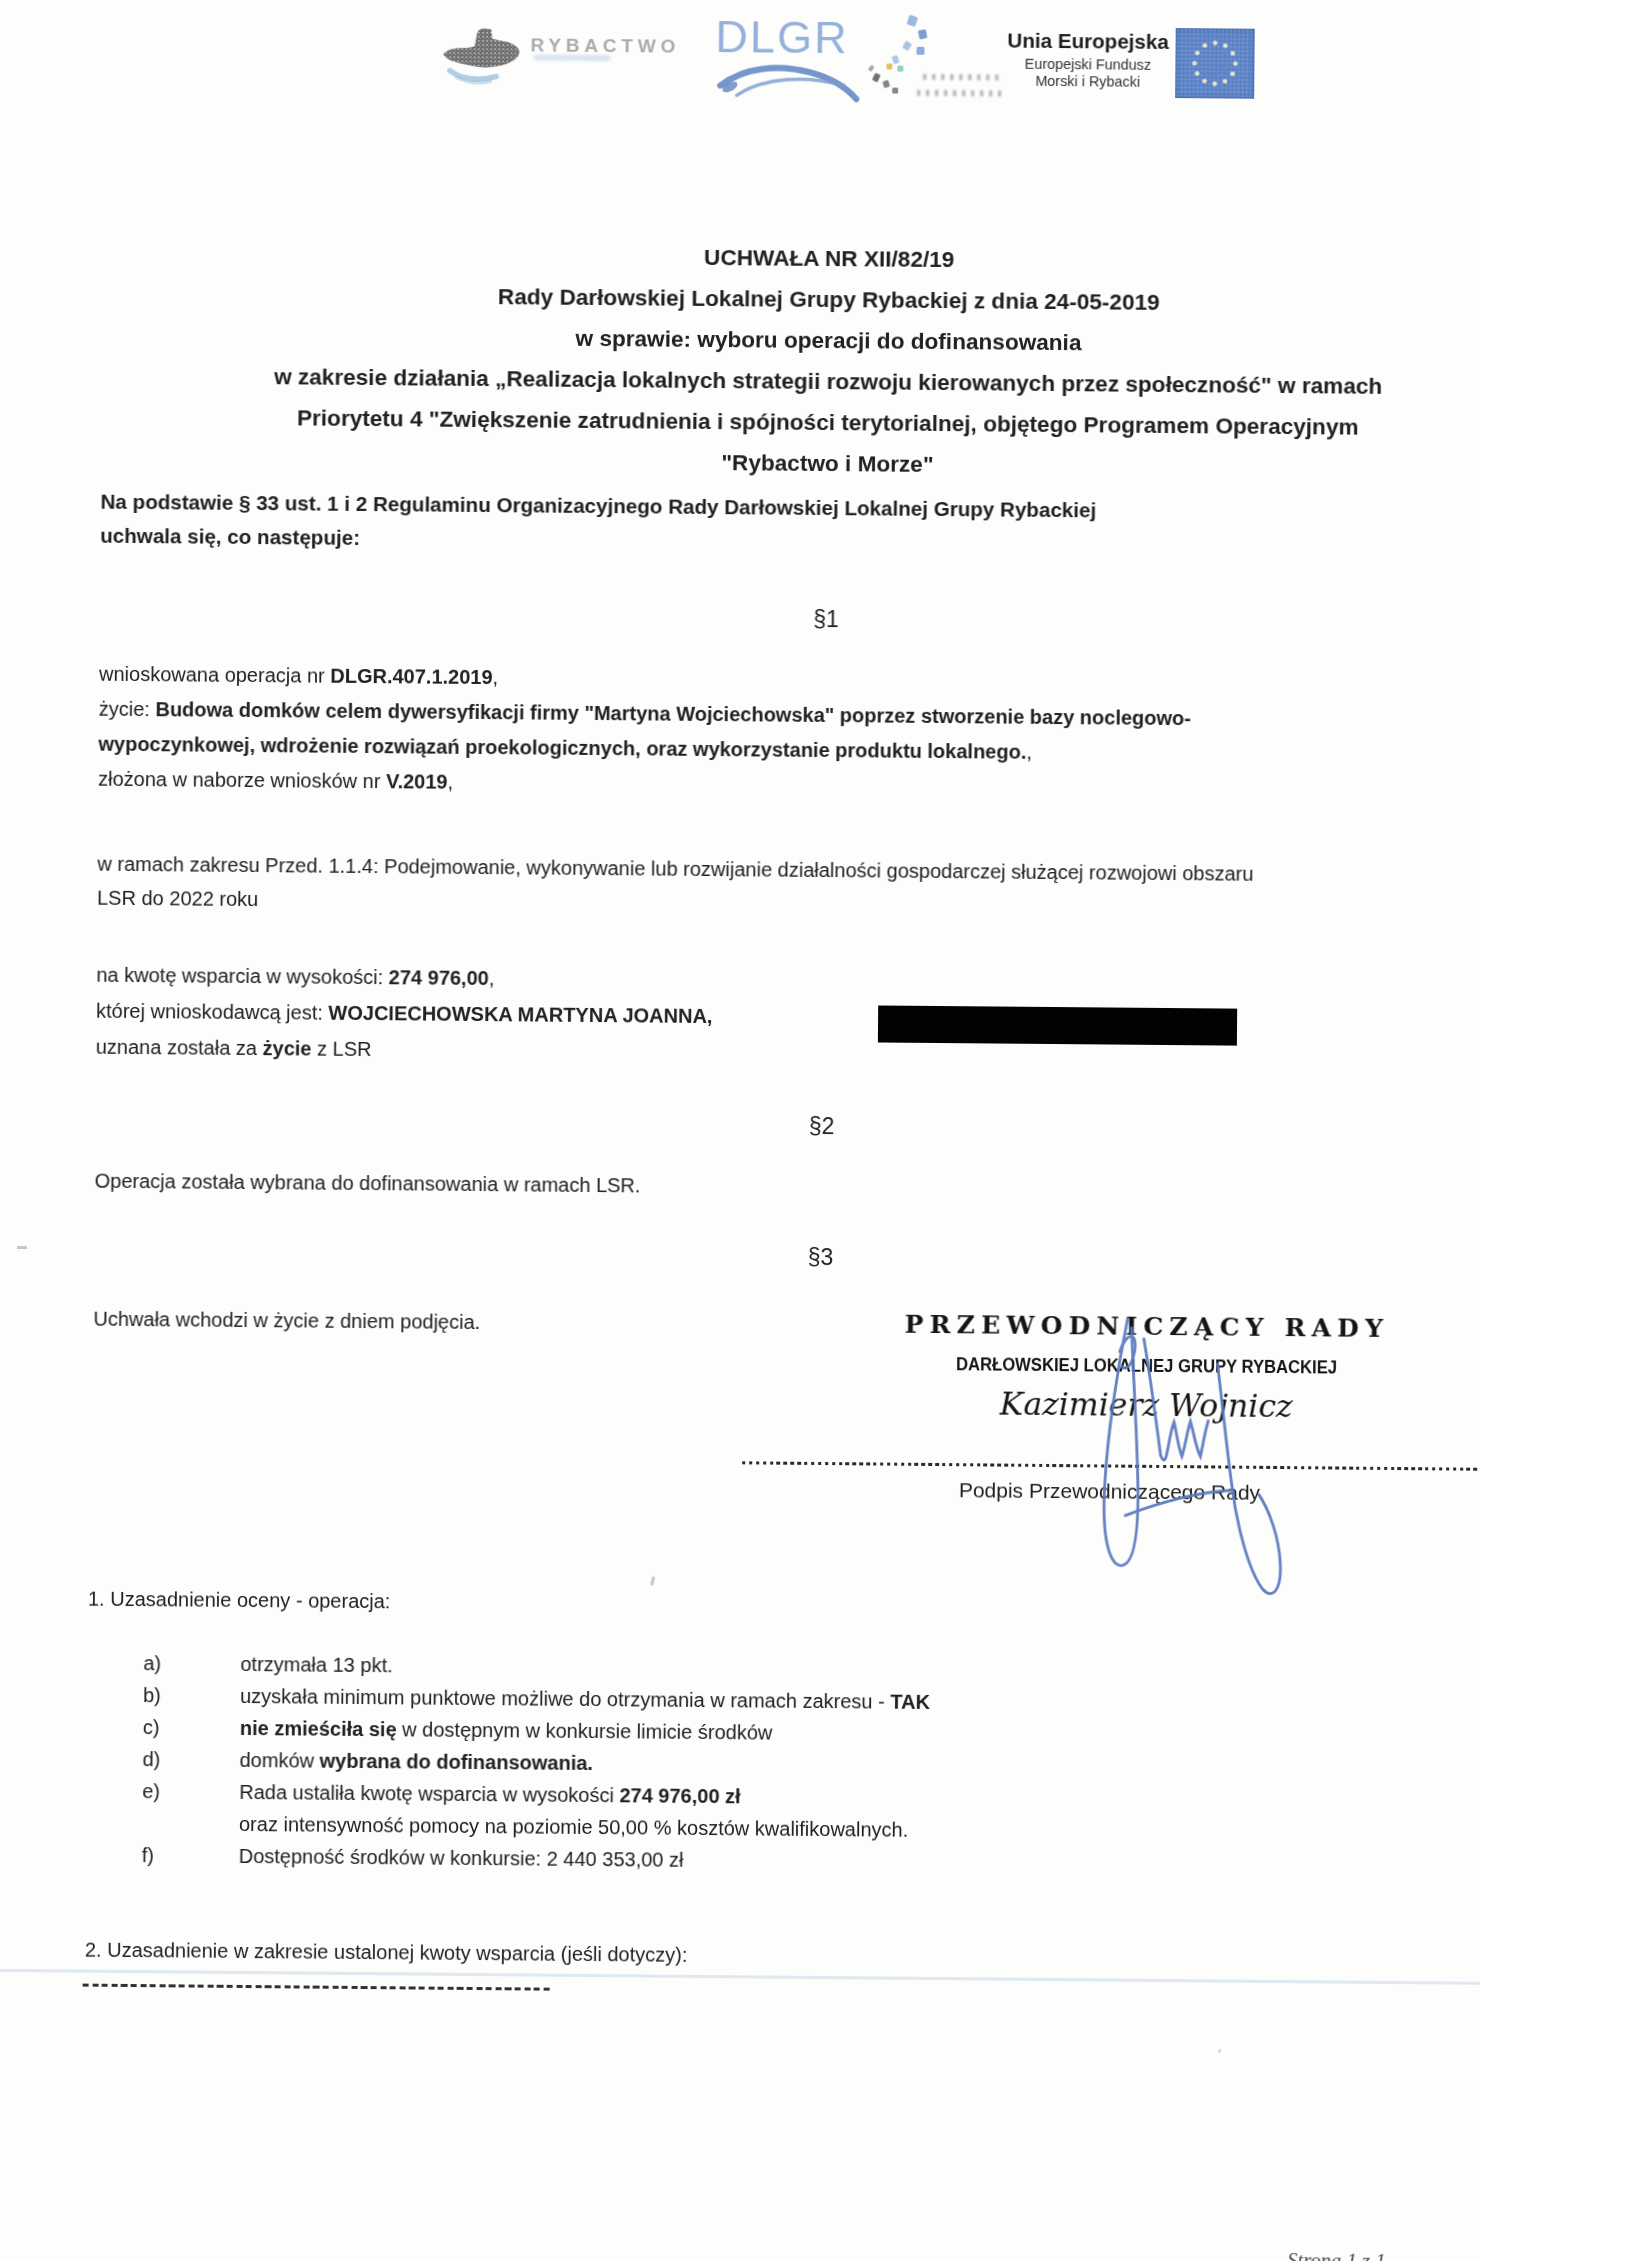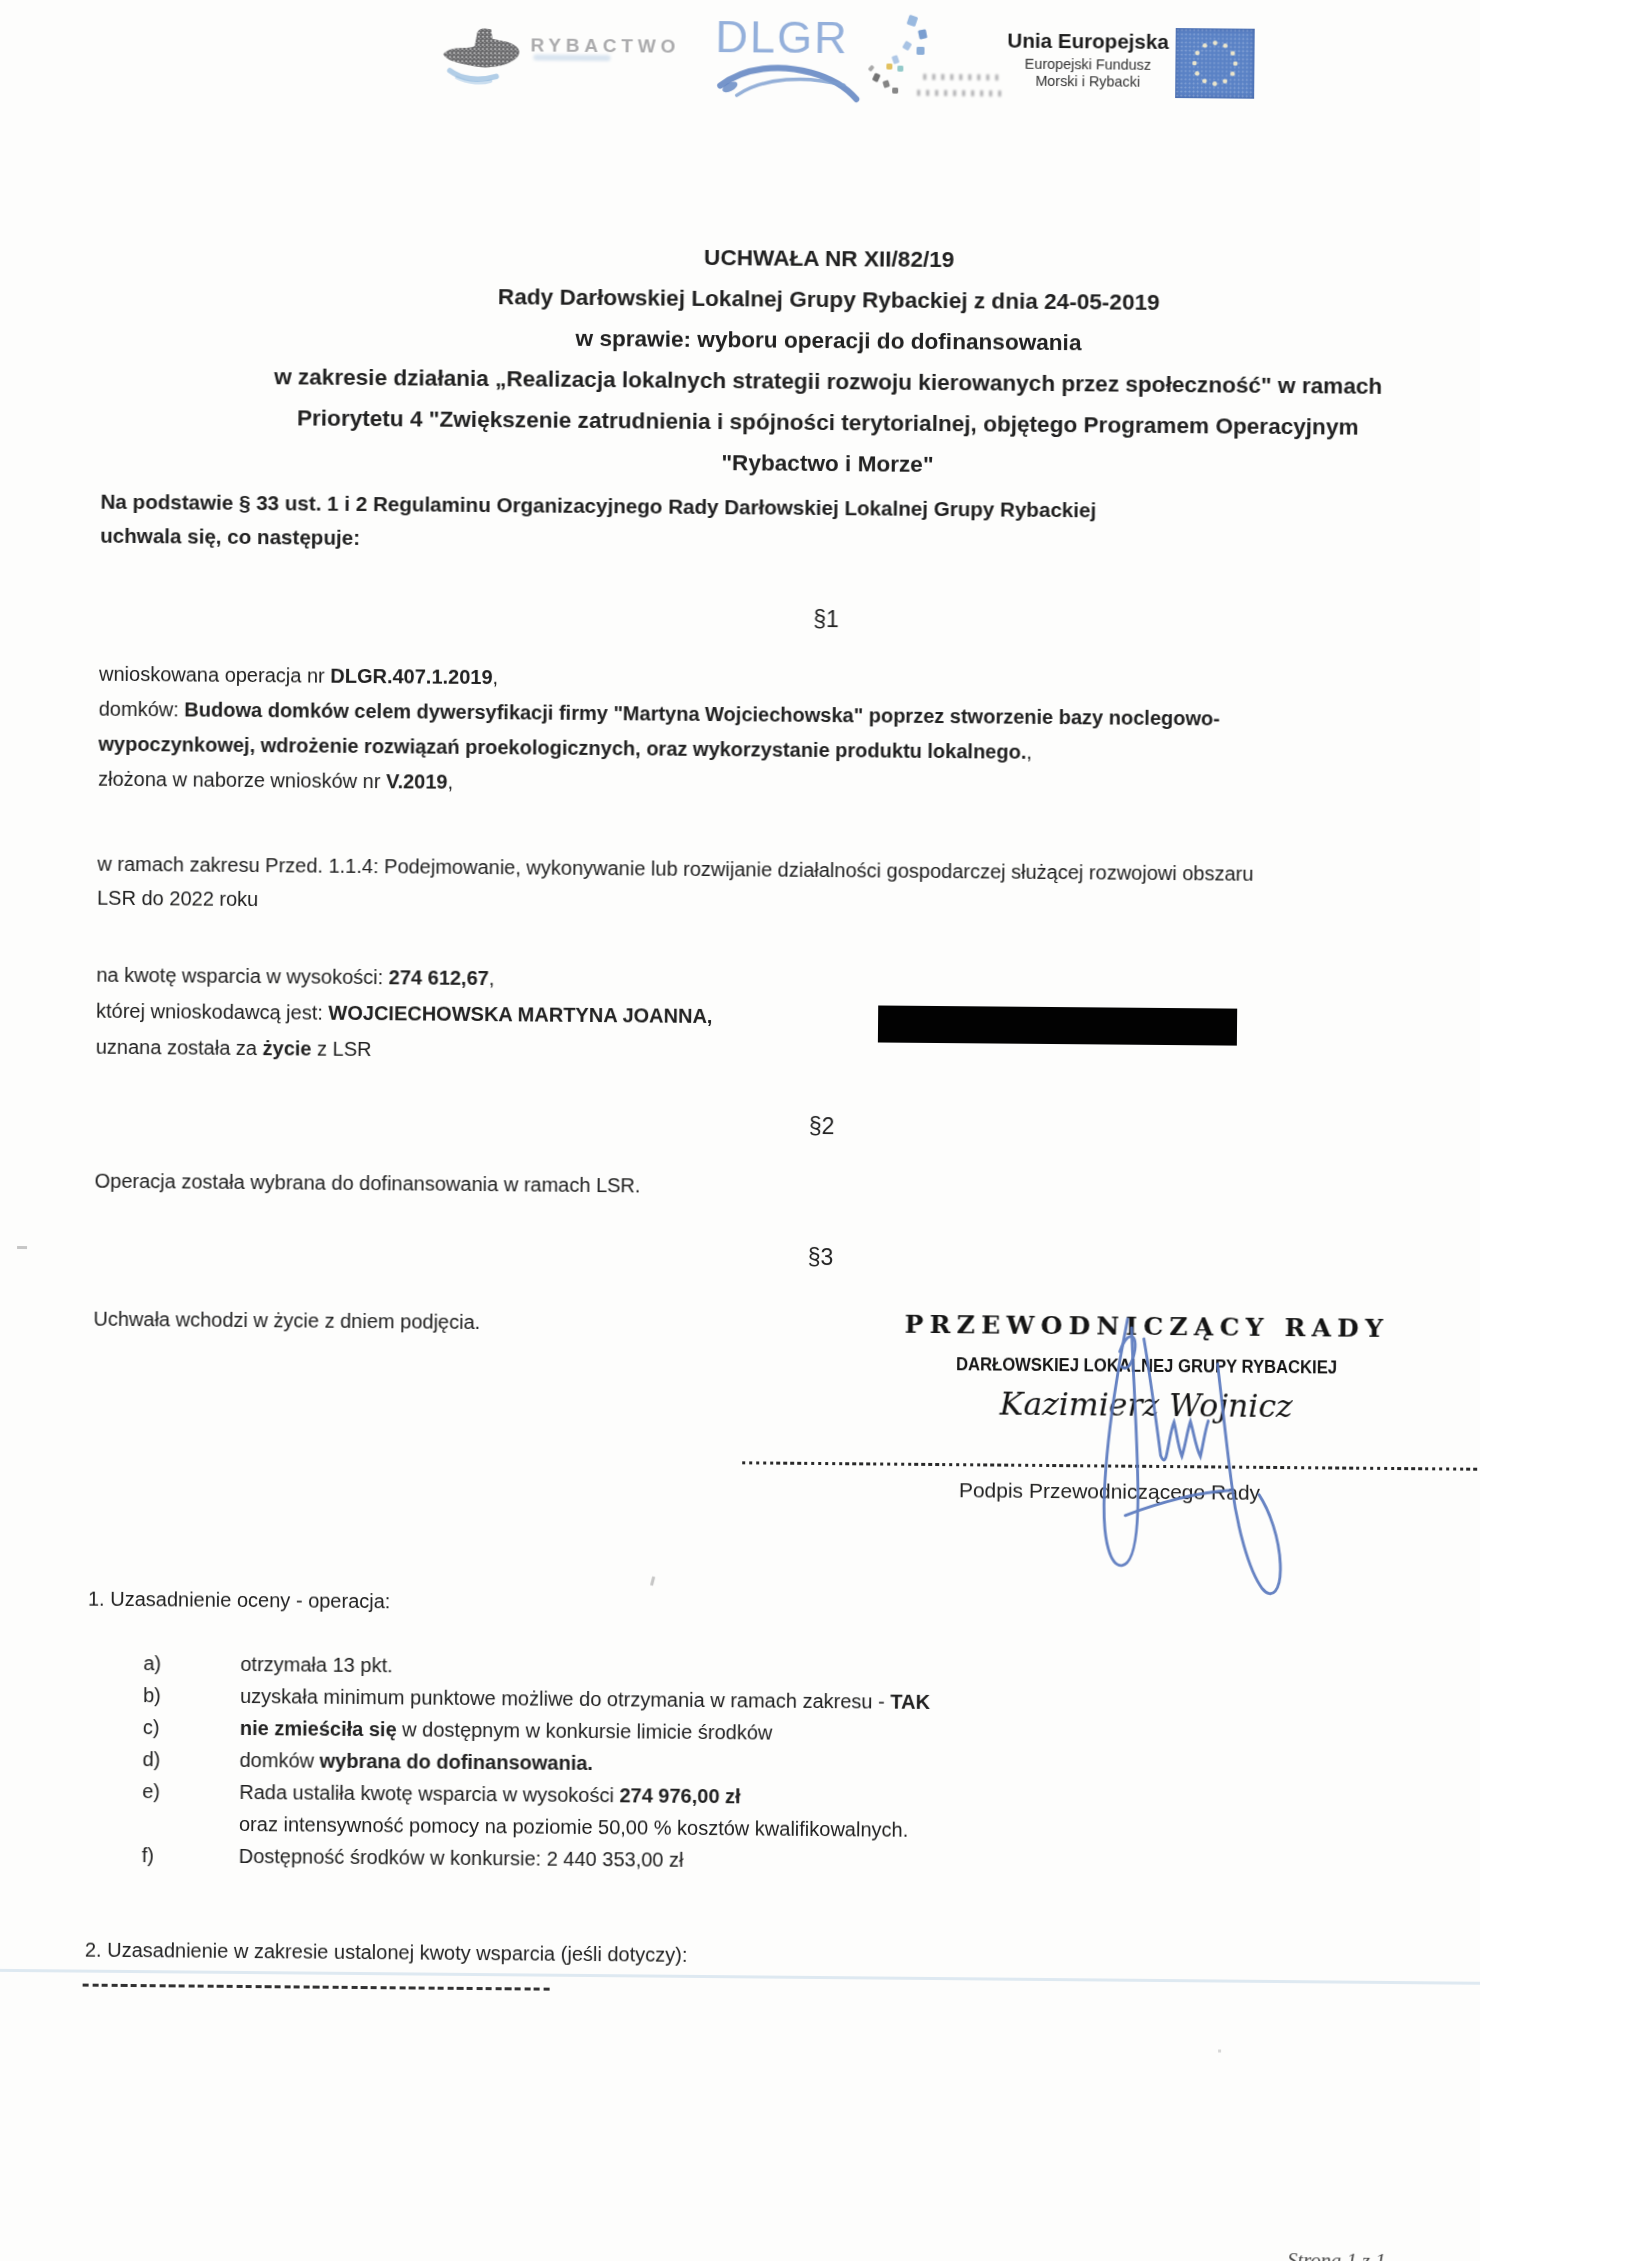--- a/index.html
+++ b/index.html
@@ -155,32 +155,32 @@
 
   <div class="abs basis">
     <div class="nowrap">Na podstawie § 33 ust. 1 i 2 Regulaminu Organizacyjnego Rady Darłowskiej Lokalnej Grupy Rybackiej</div>
     <div class="nowrap">uchwala się, co następuje:</div>
   </div>
 
   <div class="abs sec-head" style="top:606px">§1</div>
 
   <div class="abs para p1">
     <div class="nowrap"><span>wnioskowana operacja nr </span><span class="b">DLGR.407.1.2019</span><span>,</span></div>
-    <div class="nowrap"><span>domków: </span><span class="b">Budowa domków celem dywersyfikacji firmy "Martyna Wojciechowska" poprzez stworzenie bazy noclegowo-</span></div>
+    <div class="nowrap"><span>życie: </span><span class="b">Budowa domków celem dywersyfikacji firmy "Martyna Wojciechowska" poprzez stworzenie bazy noclegowo-</span></div>
     <div class="nowrap"><span class="b">wypoczynkowej, wdrożenie rozwiązań proekologicznych, oraz wykorzystanie produktu lokalnego.</span><span>,</span></div>
     <div class="nowrap"><span>złożona w naborze wniosków nr </span><span class="b">V.2019</span><span>,</span></div>
   </div>
 
   <div class="abs para p2">
     <div class="nowrap">w ramach zakresu Przed. 1.1.4: Podejmowanie, wykonywanie lub rozwijanie działalności gospodarczej służącej rozwojowi obszaru</div>
     <div class="nowrap">LSR do 2022 roku</div>
   </div>
 
   <div class="abs para p3">
-    <div class="nowrap"><span>na kwotę wsparcia w wysokości: </span><span class="b">274 612,67</span><span>,</span></div>
+    <div class="nowrap"><span>na kwotę wsparcia w wysokości: </span><span class="b">274 976,00</span><span>,</span></div>
     <div class="nowrap"><span>której wnioskodawcą jest: </span><span class="b">WOJCIECHOWSKA MARTYNA JOANNA,</span></div>
     <div class="nowrap"><span>uznana została za </span><span class="b">życie</span><span> z LSR</span></div>
   </div>
   <div class="abs redact"></div>
 
   <div class="abs sec-head" style="top:1113px">§2</div>
   <div class="abs single nowrap" style="left:96px;top:1176px">Operacja została wybrana do dofinansowania w ramach LSR.</div>
 
   <div class="abs sec-head" style="top:1244px">§3</div>
   <div class="abs single nowrap" style="left:96px;top:1314px">Uchwała wchodzi w życie z dniem podjęcia.</div>

